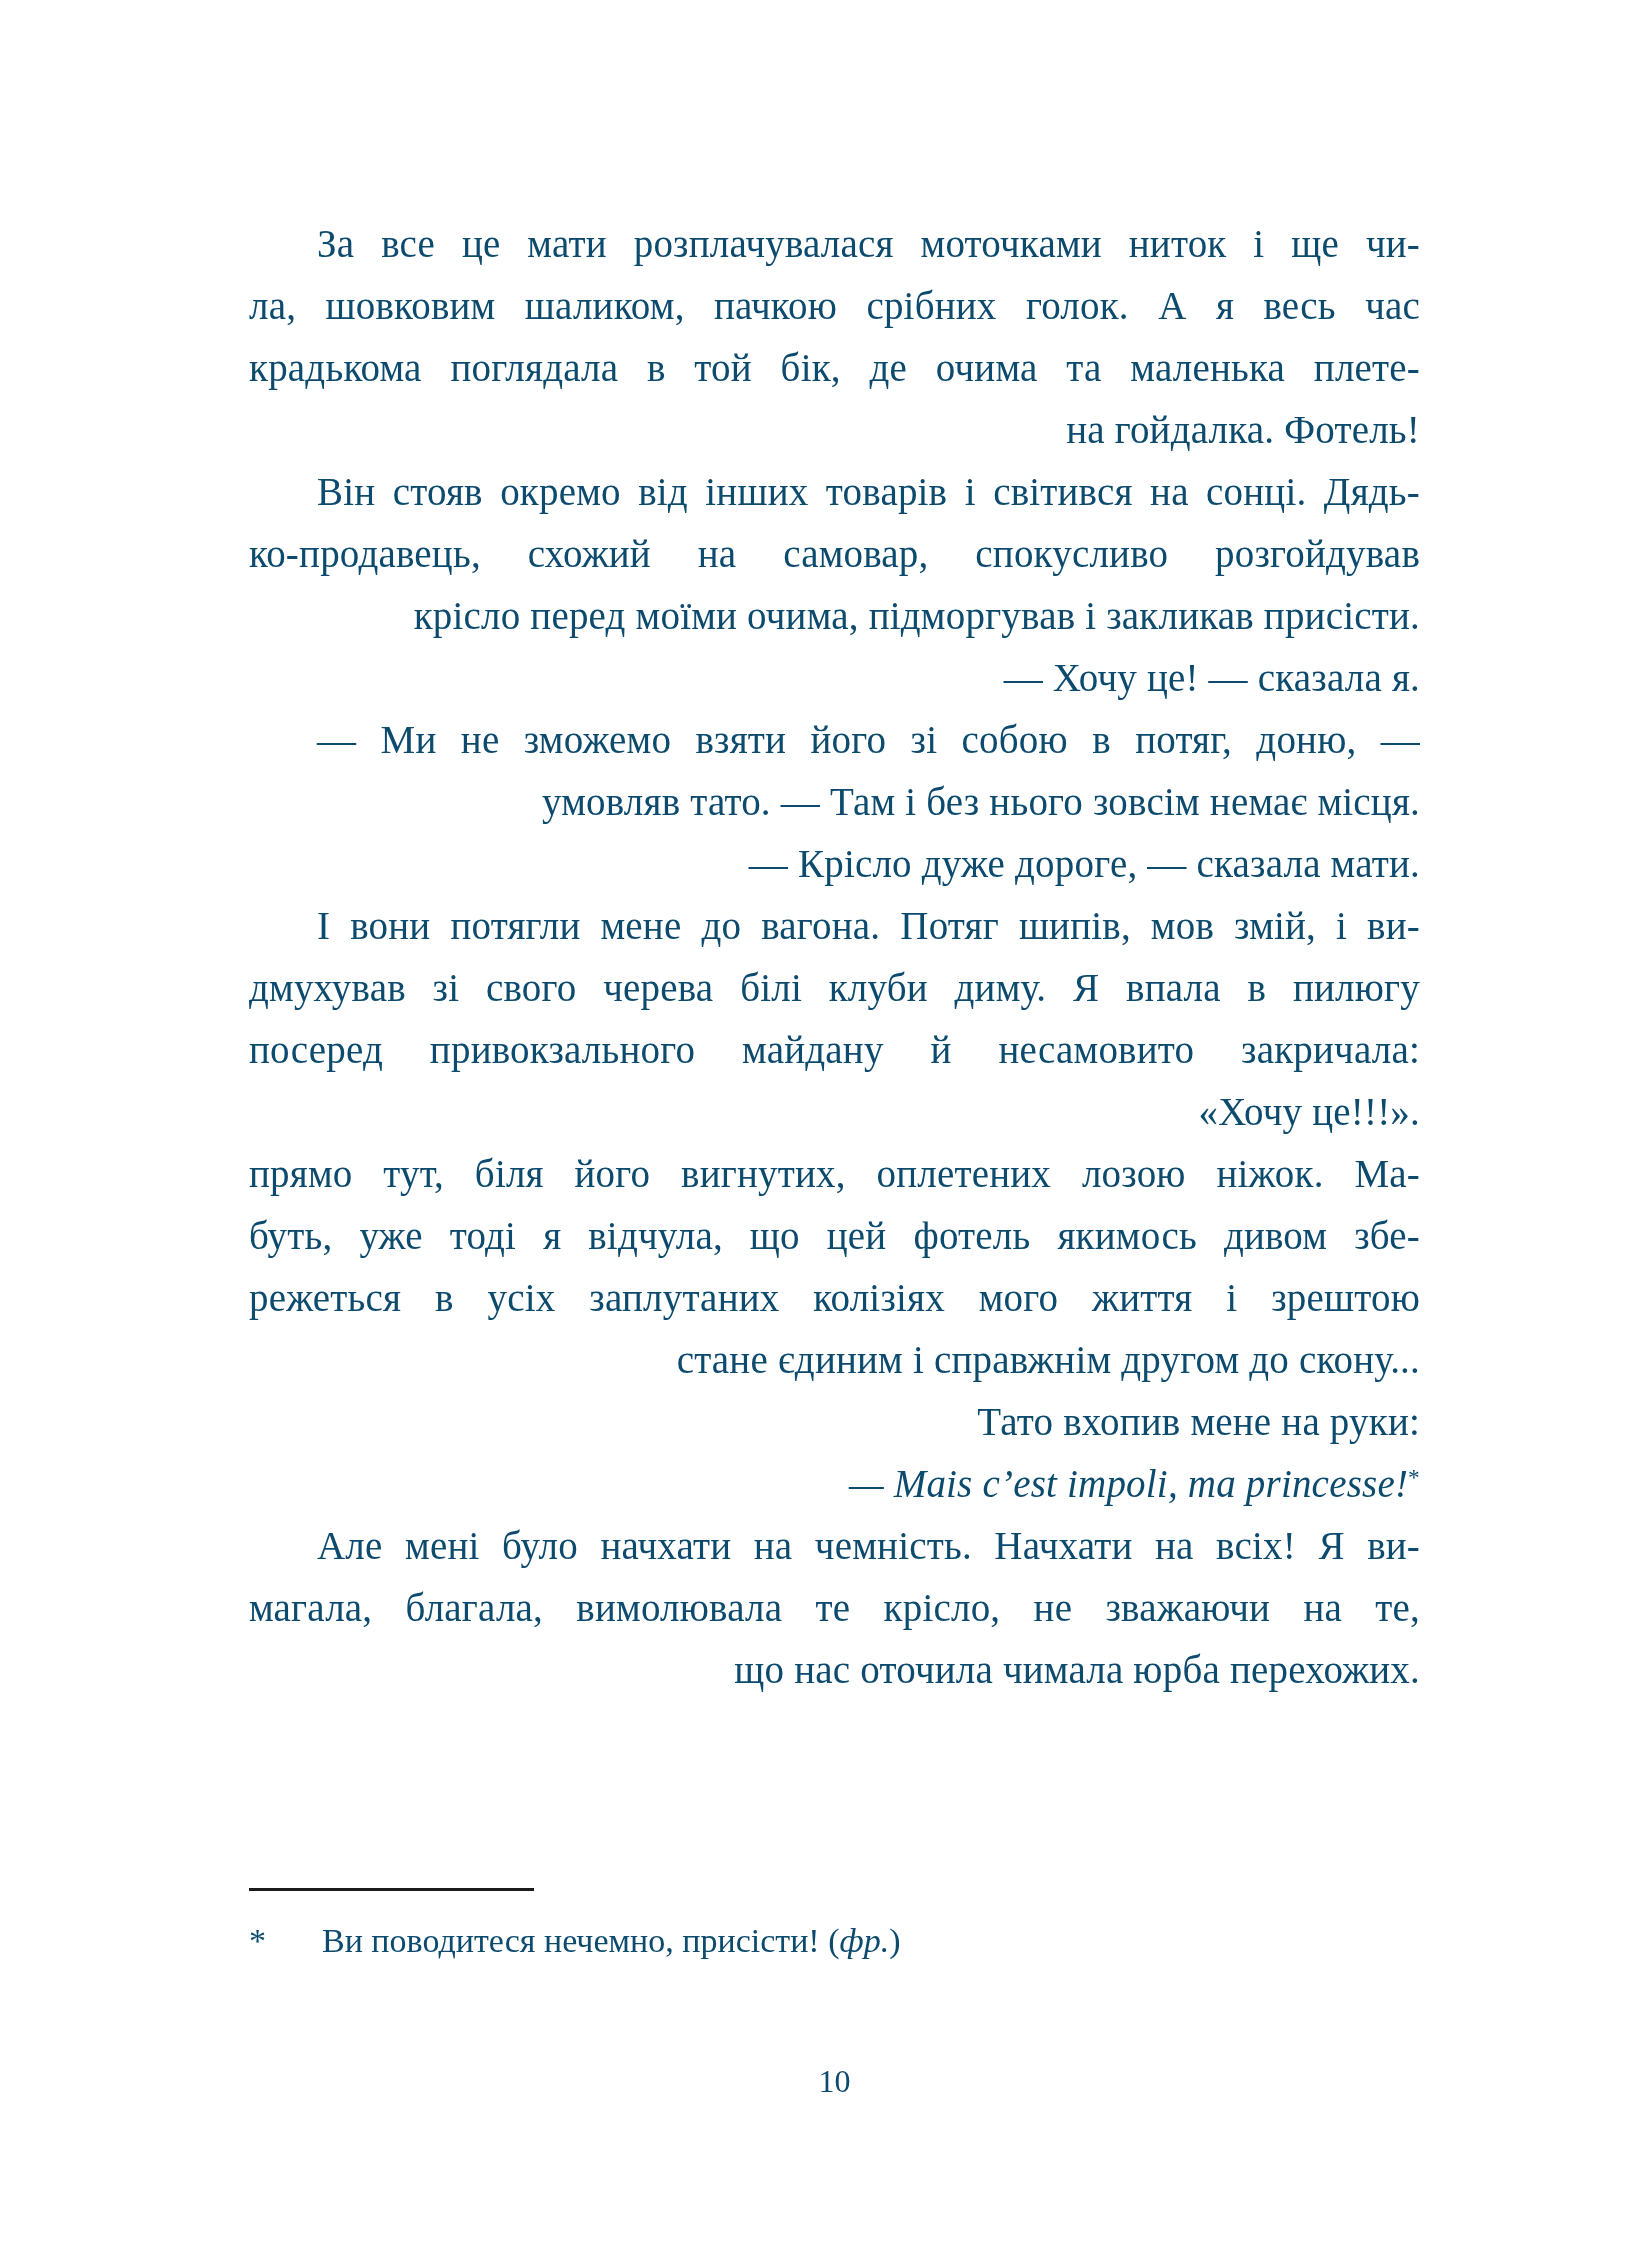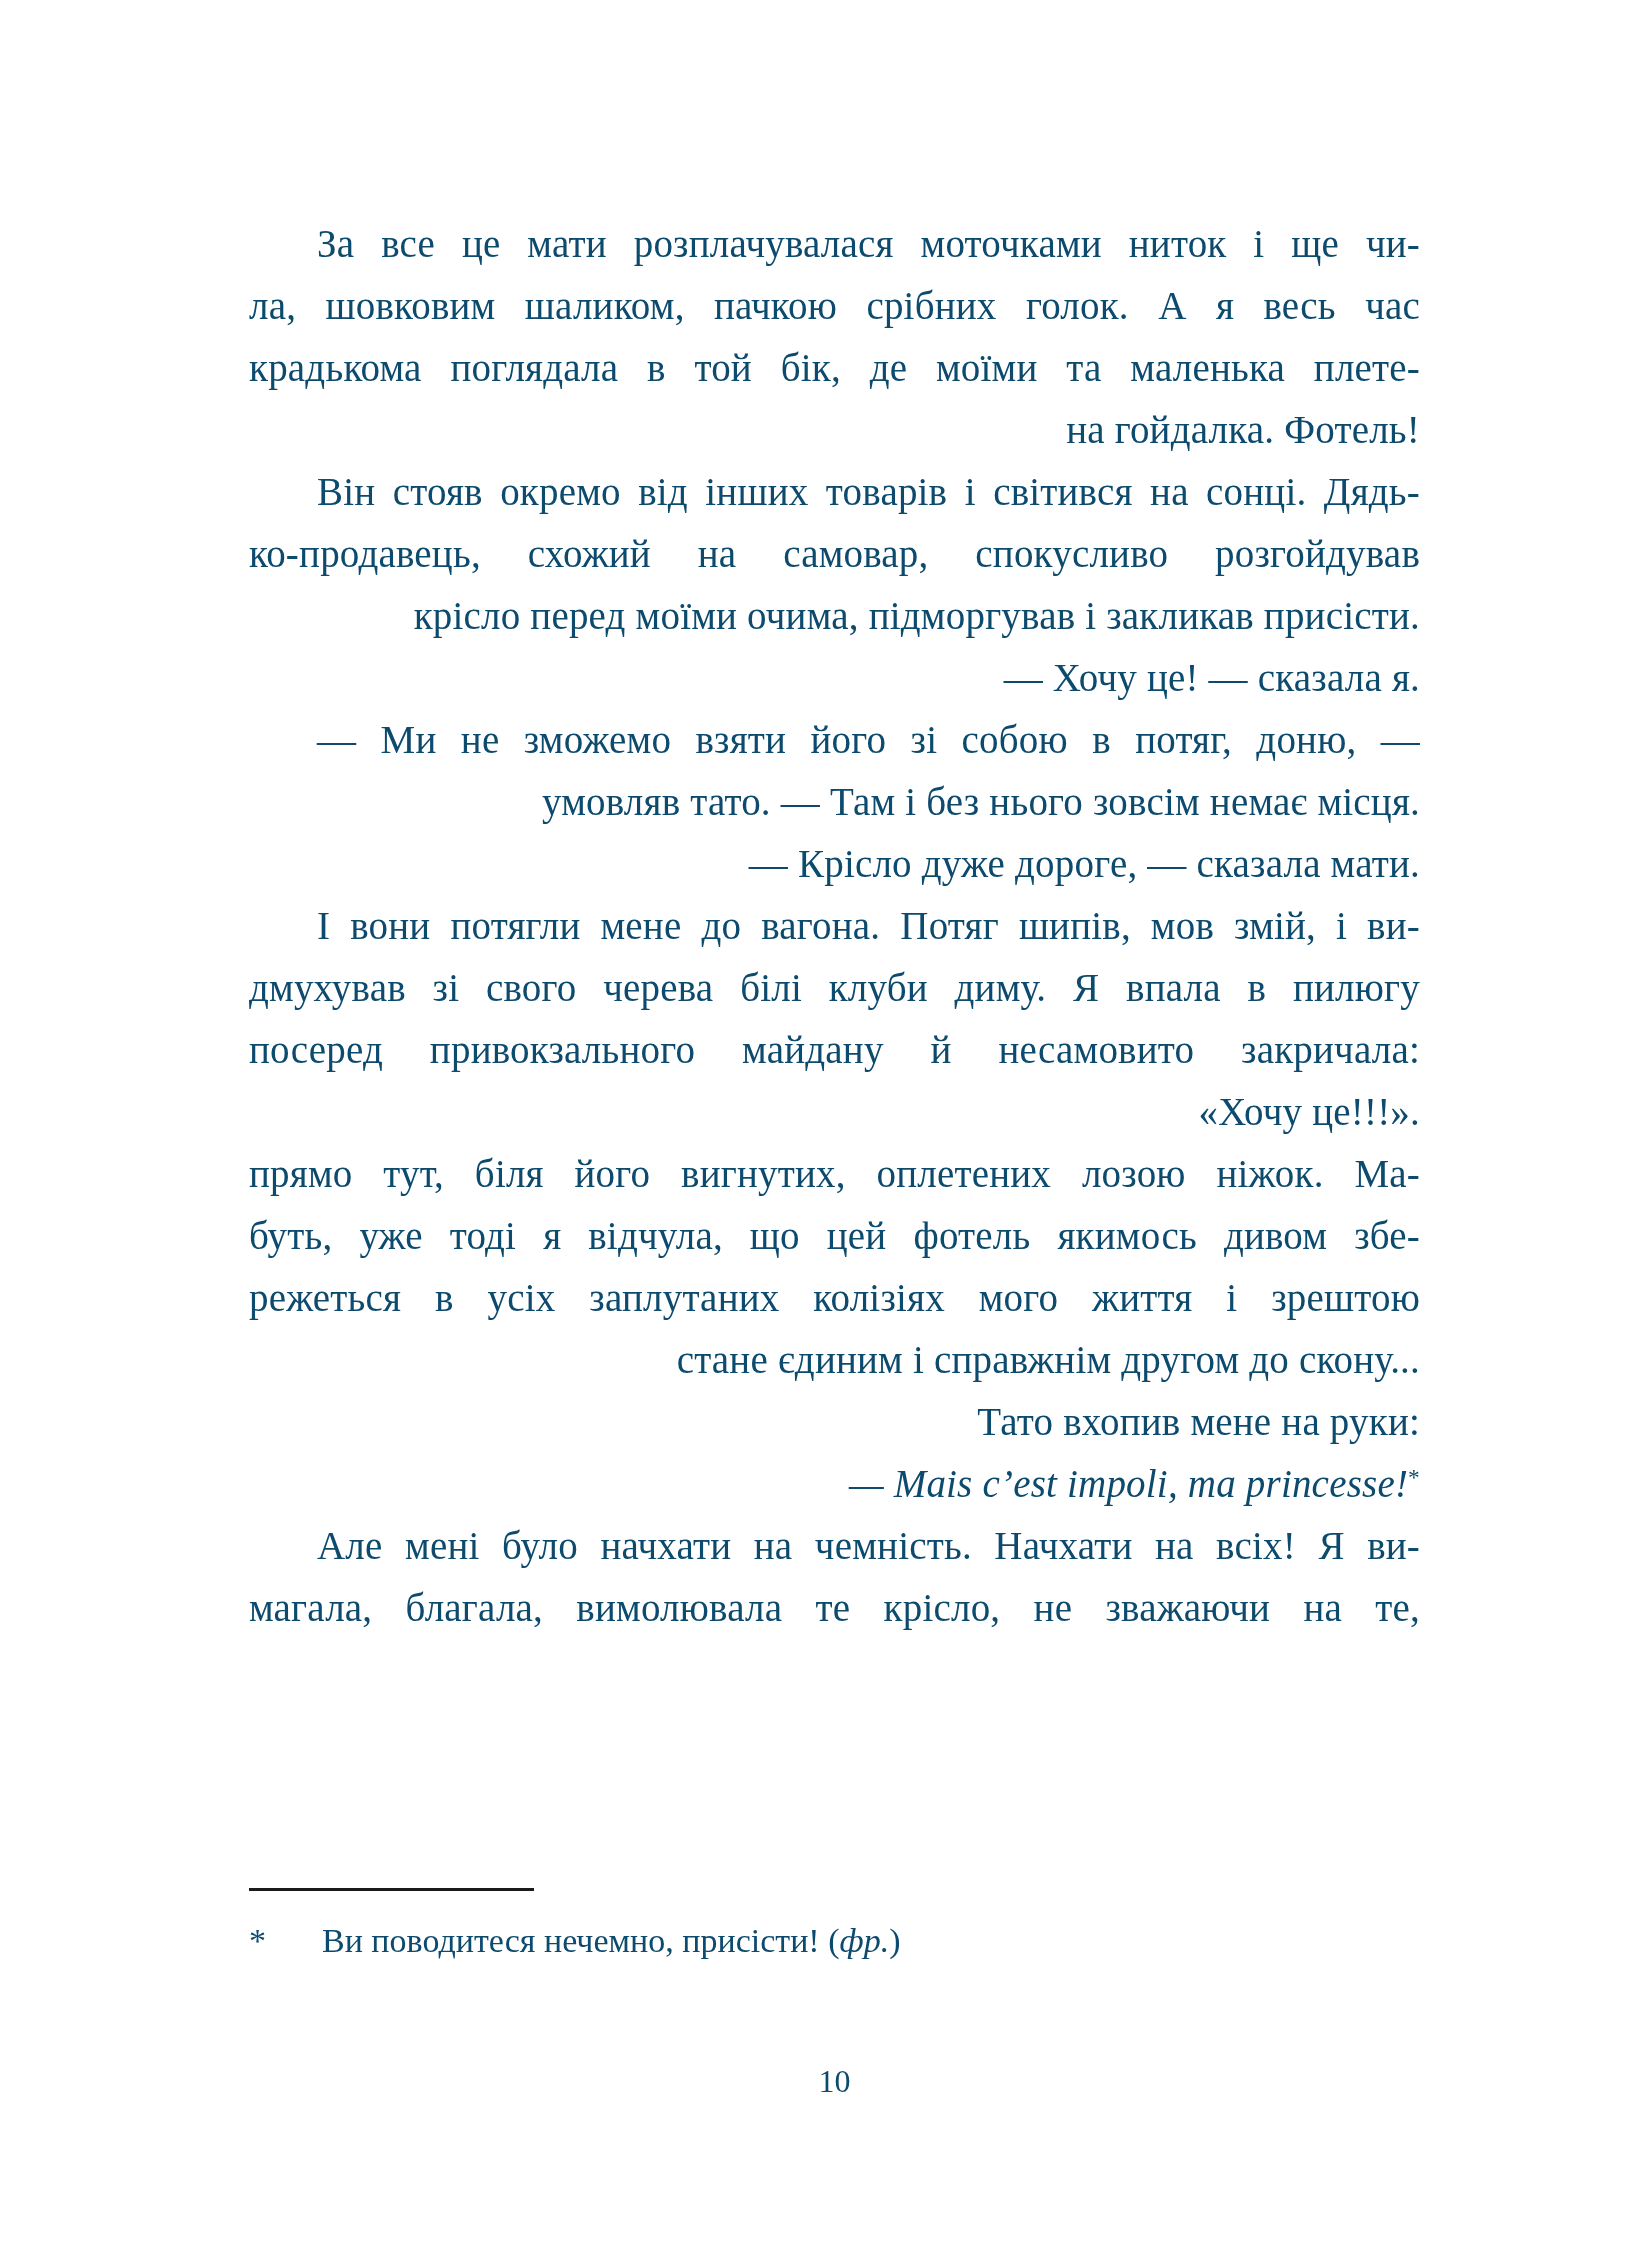--- a/index.html
+++ b/index.html
@@ -86,41 +86,42 @@
   }
 </style>
 </head>
 <body>
 
 <div class="page">
 
   <div class="body-text">
       <div class="line indent just">За все це мати розплачувалася моточками ниток і ще чи-</div>
       <div class="line just">ла, шовковим шаликом, пачкою срібних голок. А я весь час</div>
-      <div class="line just">крадькома поглядала в той бік, де моїми та маленька плете-</div>
+      <div class="line just">крадькома поглядала в той бік, де очима та маленька плете-</div>
       <div class="line">на гойдалка. Фотель!</div>
       <div class="line indent just">Він стояв окремо від інших товарів і світився на сонці. Дядь-</div>
       <div class="line just">ко-продавець, схожий на самовар, спокусливо розгойдував</div>
       <div class="line">крісло перед моїми очима, підморгував і закликав присісти.</div>
       <div class="line indent">— Хочу це! — сказала я.</div>
       <div class="line indent just">— Ми не зможемо взяти його зі собою в потяг, доню, —</div>
       <div class="line">умовляв тато. — Там і без нього зовсім немає місця.</div>
       <div class="line indent">— Крісло дуже дороге, — сказала мати.</div>
       <div class="line indent just">І вони потягли мене до вагона. Потяг шипів, мов змій, і ви-</div>
       <div class="line just">дмухував зі свого черева білі клуби диму. Я впала в пилюгу</div>
       <div class="line just">посеред привокзального майдану й несамовито закричала:</div>
       <div class="line">«Хочу це!!!».</div>
       <div class="line just">прямо тут, біля його вигнутих, оплетених лозою ніжок. Ма-</div>
       <div class="line just">буть, уже тоді я відчула, що цей фотель якимось дивом збе-</div>
       <div class="line just">режеться в усіх заплутаних колізіях мого життя і зрештою</div>
       <div class="line">стане єдиним і справжнім другом до скону...</div>
       <div class="line indent">Тато вхопив мене на руки:</div>
       <div class="line indent italic">— Mais c’est impoli, ma princesse!<sup>*</sup></div>
       <div class="line indent just">Але мені було начхати на чемність. Начхати на всіх! Я ви-</div>
       <div class="line just">магала, благала, вимолювала те крісло, не зважаючи на те,</div>
+      <div class="line">що нас оточила чимала юрба перехожих.</div>
     </div>
 
   <div class="footnote-rule"></div>
 
   <div class="footnote">
     <span class="fn-marker">*</span>
     <span class="fn-text"><span>Ви поводитеся нечемно, присісти! (</span><span class="fn-lang">фр.</span><span>)</span></span>
   </div>
 
   <div class="page-number">10</div>

